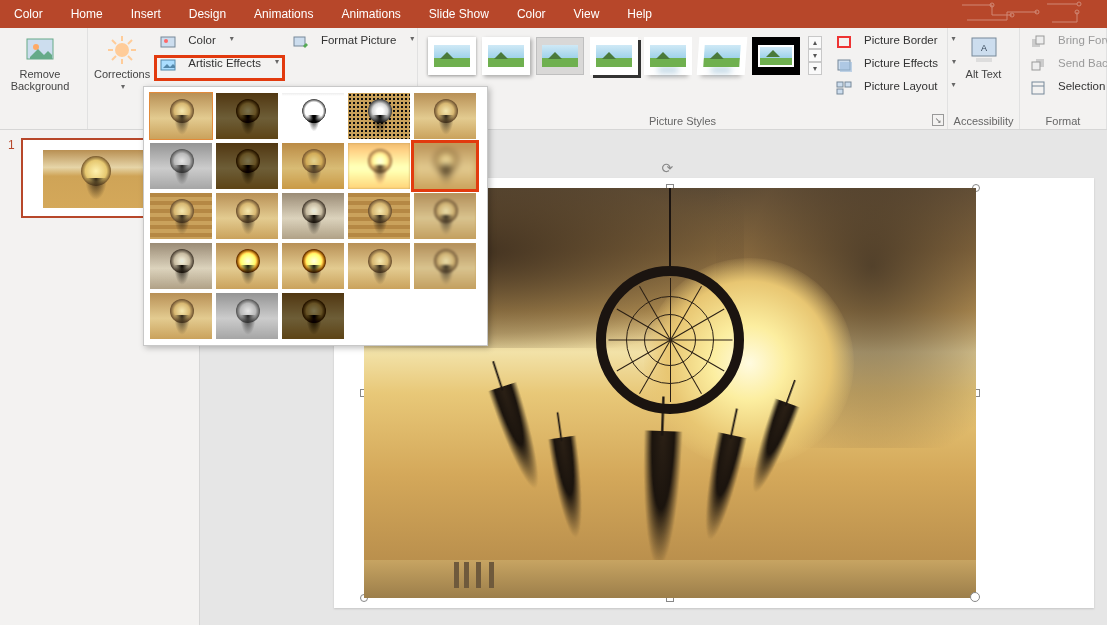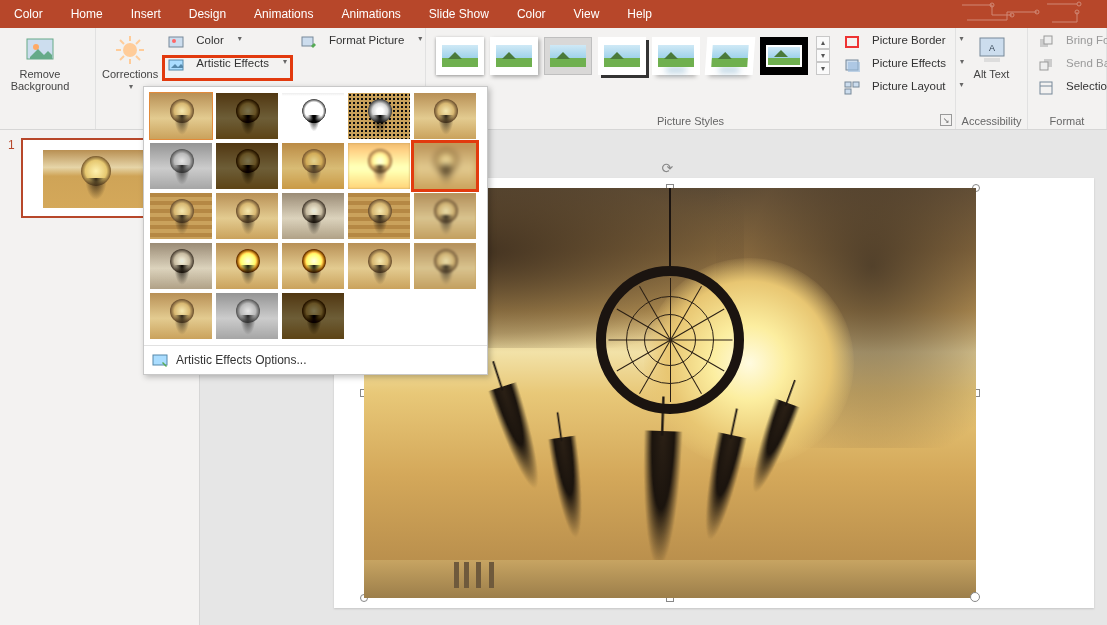--- a/index.html
+++ b/index.html
@@ -131,21 +131,21 @@
   <div class="tab">Animations</div>
   <div class="tab">Slide Show</div>
   <div class="tab">Color</div>
   <div class="tab">View</div>
   <div class="tab">Help</div>
   <div class="tab active highlighted">Format</div>
 </div>
 
 <div class="ribbon">
 
-  <div class="group" style="width:96px">
+  <div class="group" style="width:88px">
     <div class="group-body">
       <div class="bigbtn">
         <svg class="ico" viewBox="0 0 32 32">
             <rect x="3" y="5" width="26" height="20" fill="#cde" stroke="#6a8"></rect>
             <circle cx="12" cy="13" r="3" fill="#fa6"></circle>
             <path d="M6 23 l8 -8 6 6 4 -4 4 4 v4 H6z" fill="#6a8"></path>
           </svg>
         <span>Remove Background</span>
       </div>
     </div>
@@ -453,20 +453,13 @@
     <div class="fx">
         <div class="mini"></div>
       </div>
     <div class="fx grey">
         <div class="mini"></div>
       </div>
     <div class="fx dark">
         <div class="mini"></div>
       </div>
   </div>
-  <div class="dd-footer">
-    <span class="ico"><svg width="16" height="16">
-          <rect x="1" y="3" width="14" height="10" fill="#adf" stroke="#58a"></rect>
-          <path d="M11 10 l4 4 -1 1 -4 -4z" fill="#5a5"></path>
-        </svg></span>
-    <span>Artistic Effects Options...</span>
-  </div>
 </div>
 
 </body></html>

